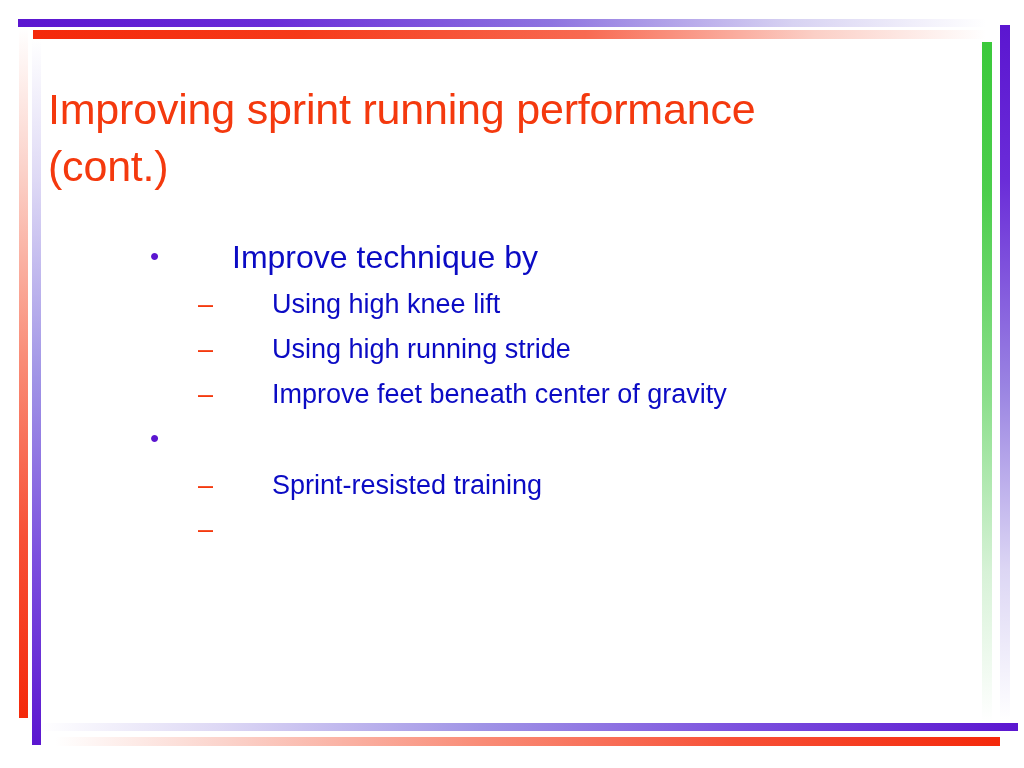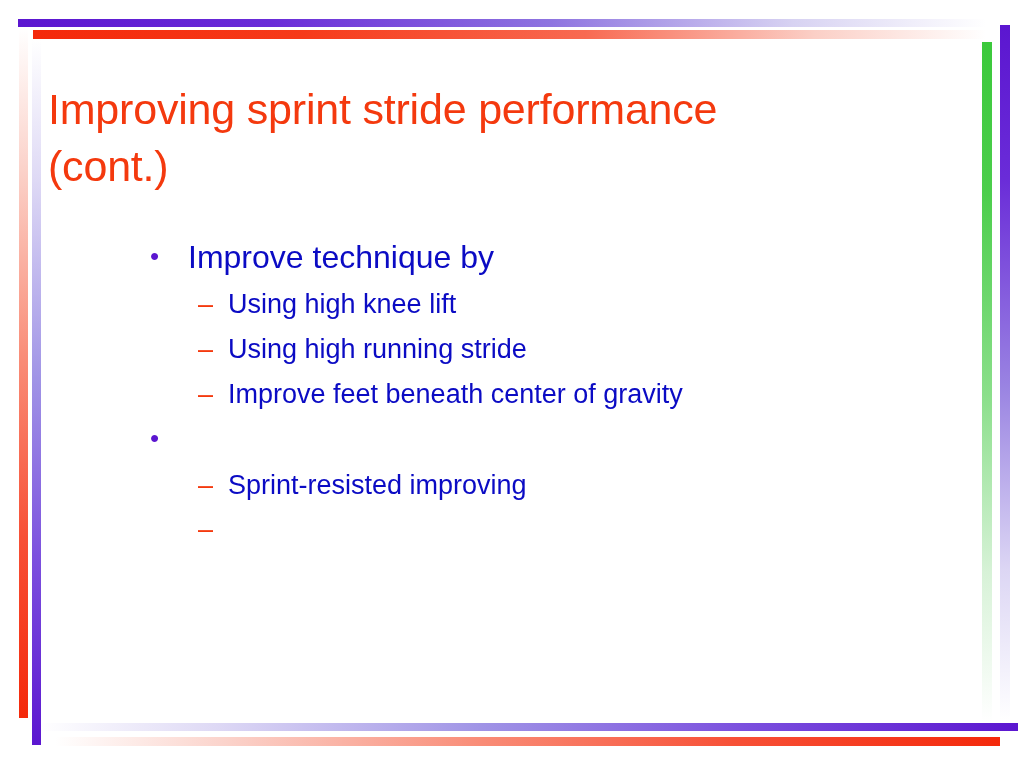--- a/index.html
+++ b/index.html
@@ -142,37 +142,38 @@
   }
   .lvl2 .marker {
     flex: 0 0 auto;
     width: 30px;
     color: #F4390E;
     font-size: 27px;
     line-height: 1.22;
   }
   .lvl2 .txt, .lvl1 .txt {
     flex: 1 1 auto;
+    margin-left: 44px;
   }
 </style>
 </head>
 <body>
 
 <div class="slide">
 
   <div class="bar bar-top-purple"></div>
   <div class="bar bar-top-red"></div>
   <div class="bar bar-bottom-purple"></div>
   <div class="bar bar-bottom-red"></div>
   <div class="bar bar-left-red"></div>
   <div class="bar bar-left-purple"></div>
   <div class="bar bar-right-green"></div>
   <div class="bar bar-right-purple"></div>
 
-  <h1 class="title">Improving sprint stride performance (cont.)</h1>
+  <h1 class="title">Improving sprint running performance (cont.)</h1>
 
   <div class="content">
 
     <div class="lvl1">
       <span class="marker">•</span>
       <span class="txt">Improve technique by</span>
     </div>
 
     <div class="lvl2">
       <span class="marker">–</span>
@@ -188,21 +189,21 @@
       <span class="marker">–</span>
       <span class="txt">Improve feet beneath center of gravity</span>
     </div>
 
     <div class="lvl1">
       <span class="marker">•</span>
     </div>
 
     <div class="lvl2">
       <span class="marker">–</span>
-      <span class="txt">Sprint-resisted improving</span>
+      <span class="txt">Sprint-resisted training</span>
     </div>
 
     <div class="lvl2">
       <span class="marker">–</span>
     </div>
 
   </div>
 </div>
 
 </body></html>

